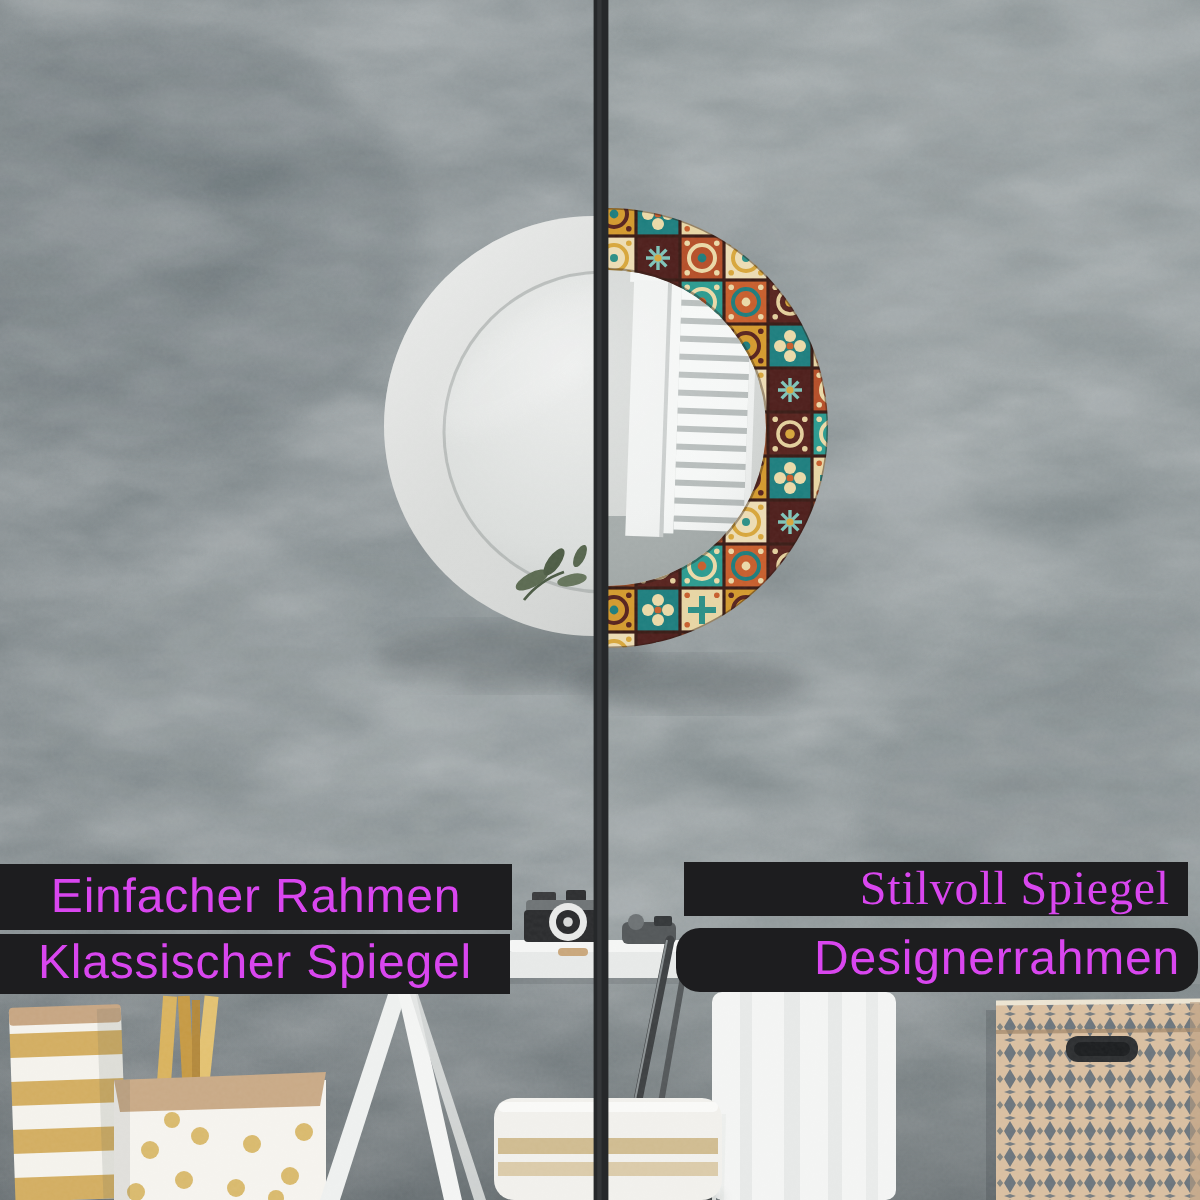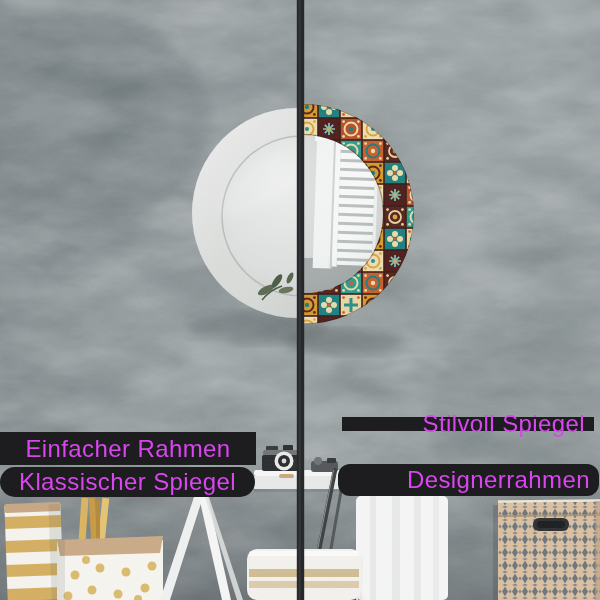--- a/index.html
+++ b/index.html
@@ -6,21 +6,21 @@
   #stage{position:relative;width:600px;height:600px;overflow:hidden;
          font-family:"Liberation Sans",sans-serif;}
   #scene{position:absolute;left:0;top:0;}
   .caption{position:absolute;display:flex;align-items:center;
            color:#d946ef;font-weight:300;font-size:24px;letter-spacing:.4px;
            white-space:nowrap;line-height:1;}
   .cap-center{justify-content:center;}
   .cap-right{justify-content:flex-end;padding-right:9px;box-sizing:border-box;}
   #cap-l1{left:0;top:432px;width:256px;height:33px;}
   #cap-l2{left:0;top:467px;width:255px;height:30px;}
-  #cap-r1{left:342px;top:417px;width:252px;height:14px;}
+  #cap-r1{left:342px;top:431px;width:252px;height:27px;font-family:Liberation Serif, serif;}
   #cap-r2{left:338px;top:464px;width:261px;height:32px;border-radius:12px;}
 </style>
 </head>
 <body>
 
 <div id="stage">
 
 <svg id="scene" width="600" height="600" viewBox="0 0 600 600">
   <defs>
     <clipPath id="clipL">
@@ -343,17 +343,17 @@
 
   <rect x="0" y="0" width="600" height="600" filter="url(#grain)" opacity="0.05"></rect>
 
   <g>
     <rect x="296.8" y="0" width="7.4" height="600" fill="#26282a"></rect>
     <rect x="298.6" y="0" width="2.2" height="600" fill="#3a3c3e" opacity="0.7"></rect>
   </g>
 </svg>
 
 <div id="cap-l1" class="caption cap-center" style="background-color: rgb(29, 29, 31);">Einfacher Rahmen</div>
-<div id="cap-l2" class="caption cap-center" style="background-color: rgb(29, 29, 31); border-radius: 15px;">Klassischer Spiegel</div>
+<div id="cap-l2" class="caption cap-center" style="background-color: rgb(29, 29, 31);">Klassischer Spiegel</div>
 <div id="cap-r1" class="caption cap-right" style="background-color: rgb(29, 29, 31);">Stilvoll Spiegel</div>
 <div id="cap-r2" class="caption cap-right" style="background-color: rgb(29, 29, 31);">Designerrahmen</div>
 
 </div>
 
 </body></html>

